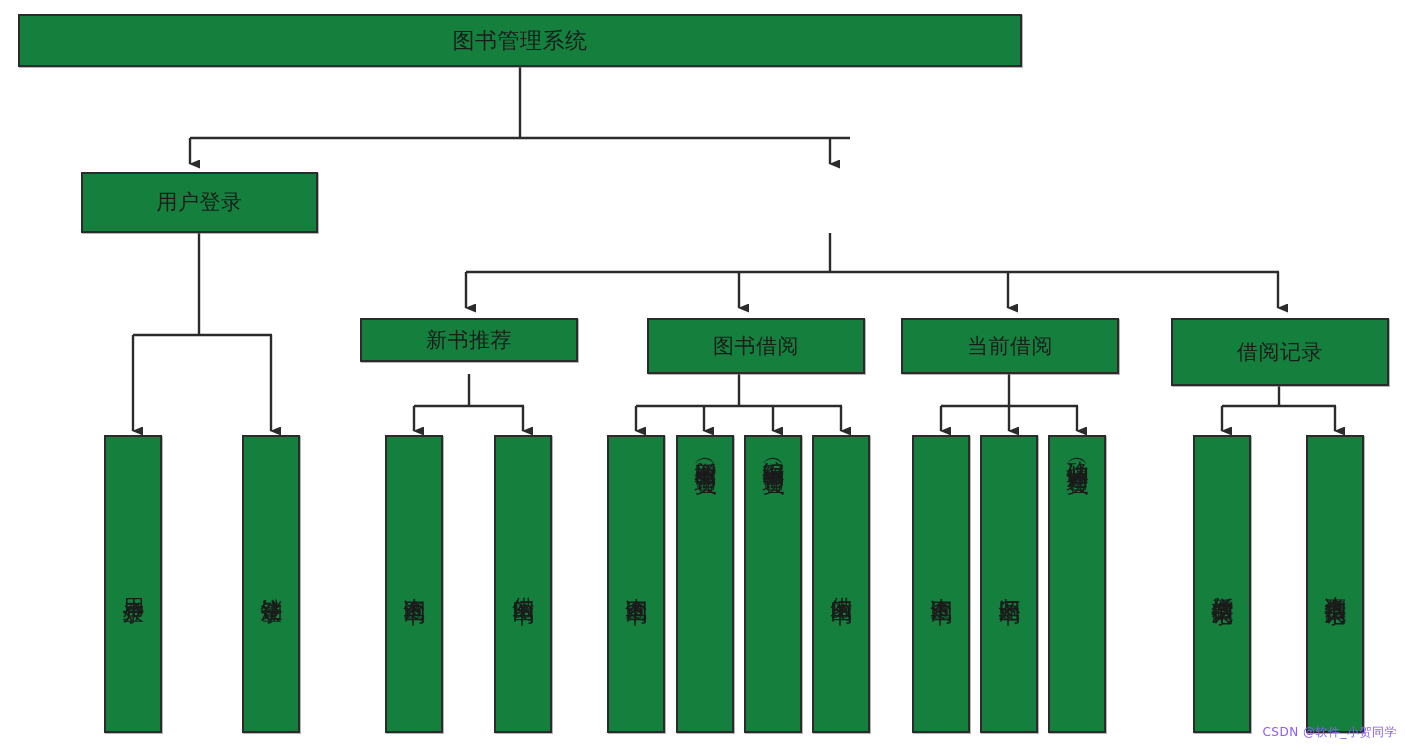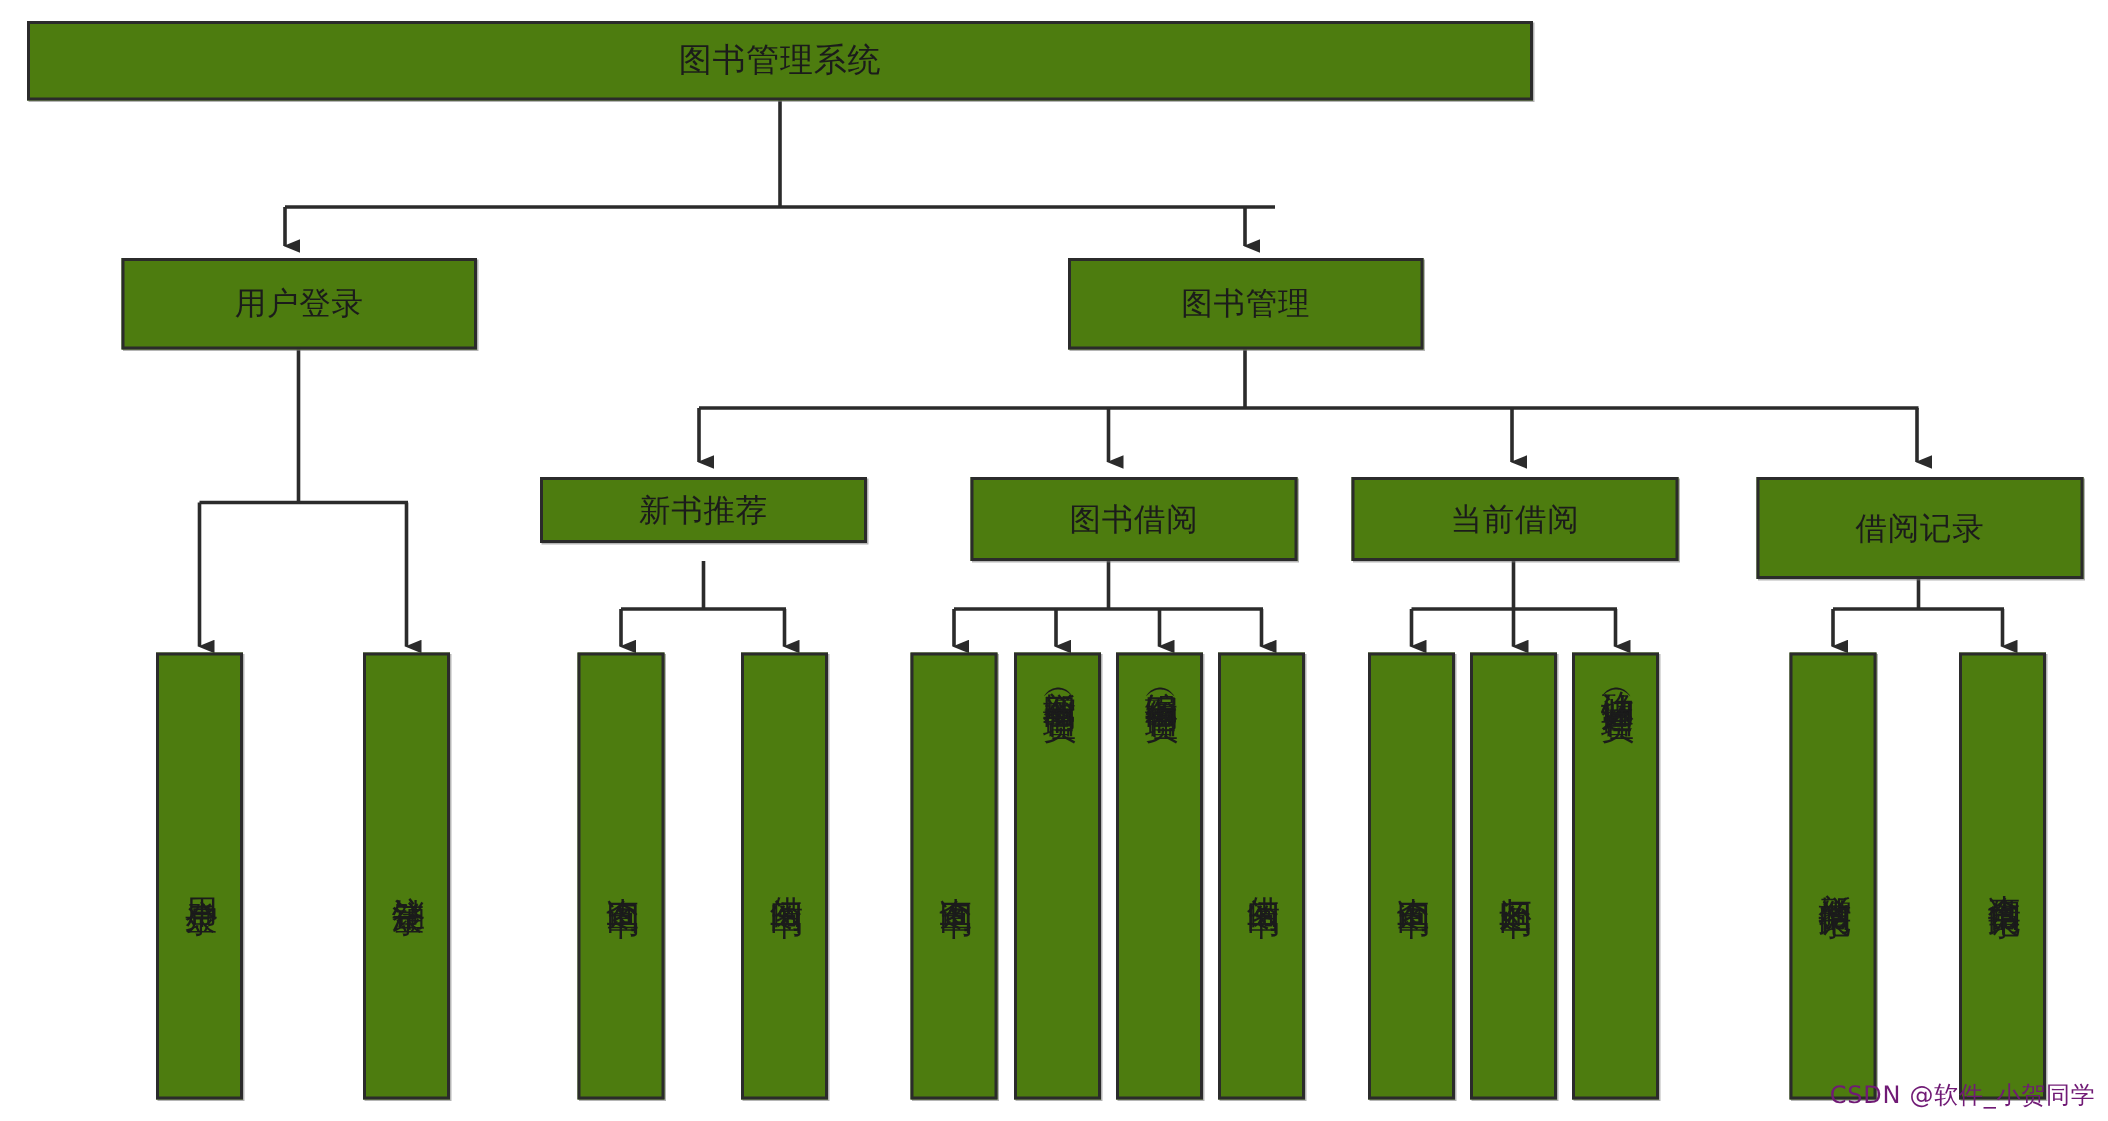--- a/index.html
+++ b/index.html
@@ -22,21 +22,21 @@
     position: absolute;
     left: 0;
     top: 0;
     width: 1405px;
     height: 747px;
     pointer-events: none;
   }
   .node {
     position: absolute;
     box-sizing: border-box;
-    background: #4d7c0f;
+    background: #15803d;
     border: 2px solid #2b2b2b;
     display: flex;
     align-items: center;
     justify-content: center;
     color: #1b1b1b;
     box-shadow: 1px 1px 0 rgba(120,120,120,0.55);
   }
   .node-label {
     display: block;
     text-align: center;
@@ -64,22 +64,22 @@
     white-space: nowrap;
   }
   .node.vertical.pad-mid {
     align-items: center;
     padding-top: 0;
   }
   .watermark {
     position: absolute;
     right: 8px;
     bottom: 6px;
-    font-size: 16px;
-    color: #701a75;
+    font-size: 12px;
+    color: #8b5cf6;
     letter-spacing: 0.5px;
     white-space: nowrap;
     user-select: none;
     text-align: center;
   }
 </style>
 </head>
 <body>
 
 <div id="diagram-root">
@@ -134,23 +134,20 @@
     </g>
   </svg>
 
   <div class="node horizontal root" style="left:18px; top:14px; width:1004px; height:53px;">
     <span class="node-label">图书管理系统</span>
   </div>
 
   <div class="node horizontal" style="left:81px; top:172px; width:237px; height:61px;">
     <span class="node-label">用户登录</span>
   </div>
-  <div class="node horizontal" style="left:712px; top:172px; width:237px; height:61px;">
-    <span class="node-label">图书管理</span>
-  </div>
 
   <div class="node horizontal" style="left:360px; top:318px; width:218px; height:44px;">
     <span class="node-label">新书推荐</span>
   </div>
   <div class="node horizontal" style="left:631px; top:318px; width:218px; height:56px;margin-left:16px;">
     <span class="node-label">图书借阅</span>
   </div>
   <div class="node horizontal" style="left:901px; top:318px; width:218px; height:56px;">
     <span class="node-label">当前借阅</span>
   </div>

